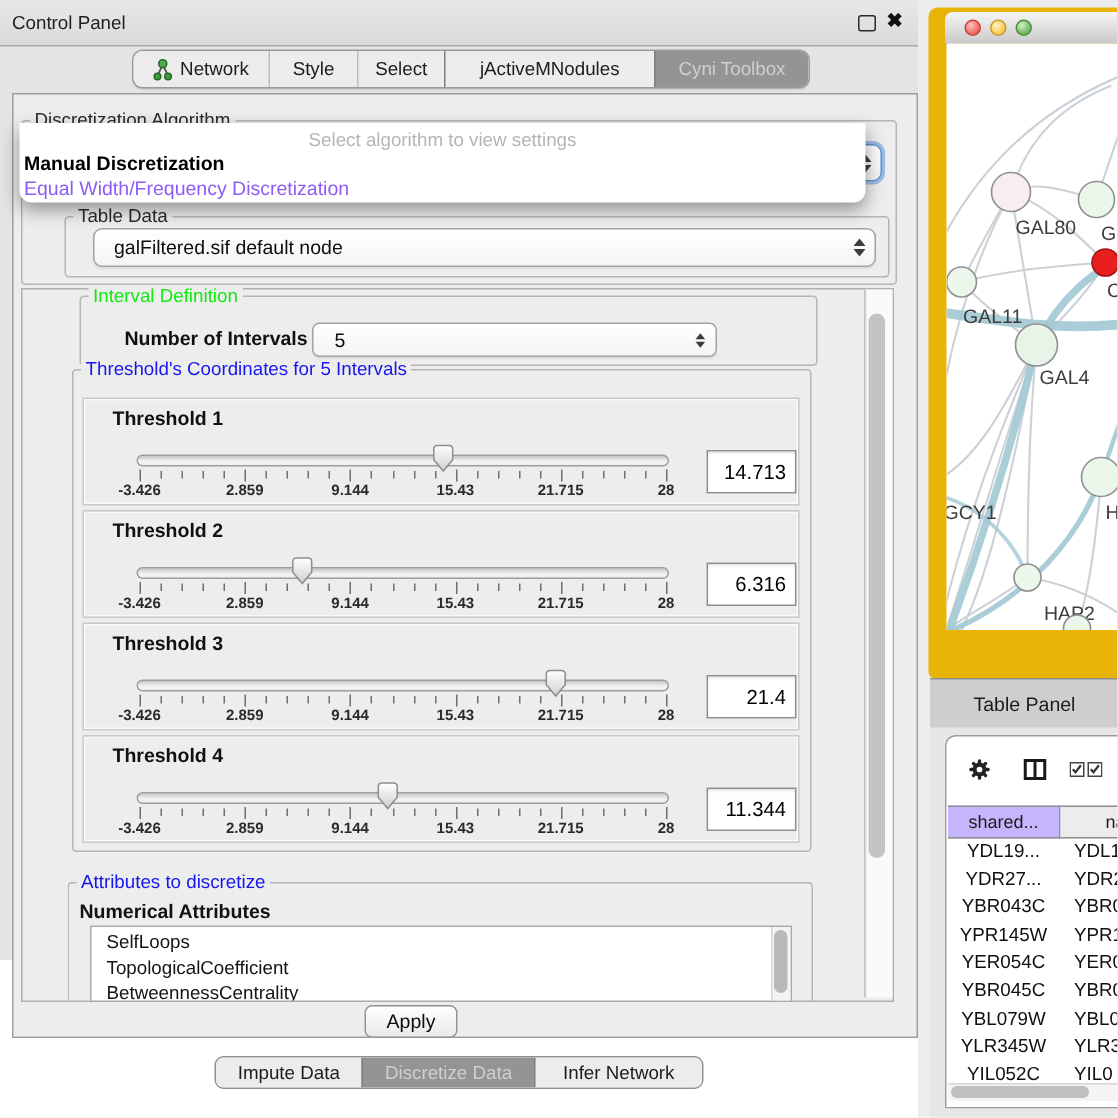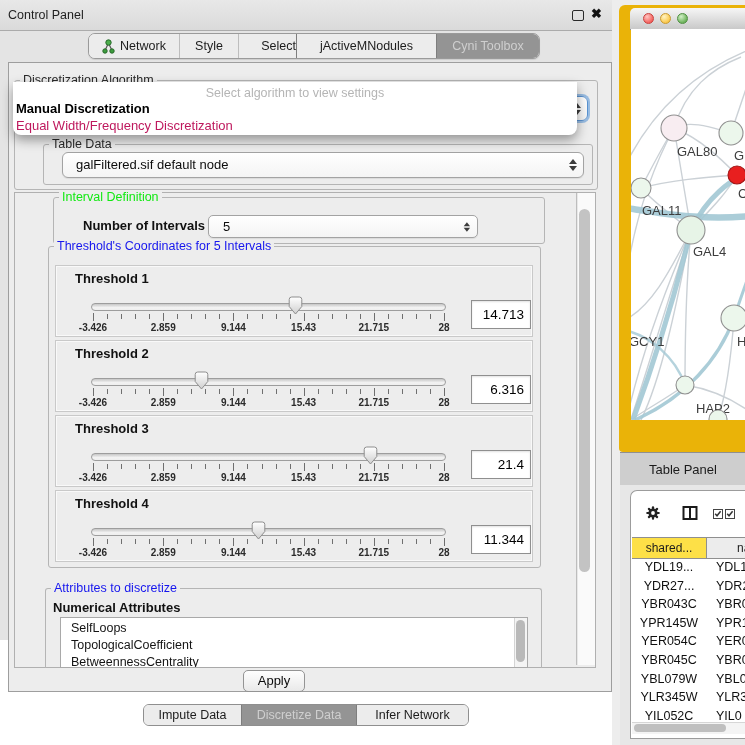--- a/index.html
+++ b/index.html
@@ -44,21 +44,21 @@
           <line x1="6.5" y1="4" x2="10" y2="11.5" stroke="#555" stroke-width="1.2"></line>
           <circle cx="6.5" cy="3.5" r="2.7" fill="#4cae4c" stroke="#27682a"></circle>
           <circle cx="3" cy="12" r="2.2" fill="#3d9c3d" stroke="#27682a"></circle>
           <circle cx="10" cy="12" r="2.2" fill="#3d9c3d" stroke="#27682a"></circle>
         </svg>
         <span style="margin-left: 5px;">Network</span>
       </div>
       <div class="tabseg" style="width: 58px; height: 24px;">
         <span style="margin-left: 0px;">Style</span>
       </div>
-      <div class="tabseg" style="width: 57px; height: 24px; justify-content: flex-end;">
+      <div class="tabseg" style="width: 57px; height: 24px;">
         <span style="margin-left: 0px;">Select</span>
       </div>
       <div class="tabseg aftersel" style="width: 139px; height: 24px;">
         <span style="margin-left: 0px;">jActiveMNodules</span>
       </div>
       <div class="tabseg sel" style="width: 102px; height: 24px;">
         <span style="margin-left: 0px;">Cyni Toolbox</span>
       </div>
     </div>
 
@@ -396,21 +396,21 @@
   </div>
   <div class="abs" style="left:713px;top:506px;width:22px;height:11px;">
     <svg width="22" height="11" viewBox="0 0 22 11">
       <rect x="0.5" y="0.5" width="9" height="9" fill="#fff" stroke="#444"></rect>
         <path d="M2.2 4.8 L4 6.8 L7.6 2.2" fill="none" stroke="#333" stroke-width="1.5"></path>
       <rect x="12.5" y="0.5" width="9" height="9" fill="#fff" stroke="#444"></rect>
         <path d="M14.2 4.8 L16 6.8 L19.6 2.2" fill="none" stroke="#333" stroke-width="1.5"></path>
     </svg>
   </div>
 
-  <div class="abs" style="left:632px;top:537px;width:74px;height:20px;background:#fde047;border:1px solid #8f8f8f;border-left:none;text-align:center;line-height:20px;font-size:12px;color:#1c1c1c;">
+  <div class="abs" style="left:632px;top:537px;width:74px;height:20px;background:#c4b5fd;border:1px solid #8f8f8f;border-left:none;text-align:center;line-height:20px;font-size:12px;color:#1c1c1c;">
     <span>shared...</span>
   </div>
   <div class="abs" style="left:707px;top:537px;width:38px;height:20px;background:#ececec;border-top:1px solid #8f8f8f;border-bottom:1px solid #8f8f8f;line-height:20px;font-size:12px;color:#1c1c1c;overflow:hidden;">
     <span style="position:absolute;left:30px;">name</span>
   </div>
 
   <div class="abs" id="table-rows" style="left:632px;top:558px;width:113px;height:164px;overflow:hidden;">
       <div style="position: absolute; left: 0px; top: 0px; width: 113px; height: 18.6px;">
         <div class="cell1" style="top: 2px;">YDL19...</div>
         <div class="cell2" style="top: 2px;">YDL1</div>
@@ -449,15 +449,15 @@
       </div>
     </div>
 
   <div class="abs" style="left:632px;top:722px;width:113px;height:11px;background:#f4f4f4;border-top:1px solid #d6d6d6;">
     <div class="abs" style="left:2px;top:1px;width:92px;height:8px;background:#bfbfbf;border-radius:4px;"></div>
   </div>
 
 <div style="position: absolute; left: 13px; top: 82px; width: 564px; height: 53px; background: rgb(255, 255, 255); border-radius: 0px 0px 8px 8px; box-shadow: rgba(0, 0, 0, 0.38) 0px 5px 12px; z-index: 50;">
       <div style="position: absolute; left: 0px; top: 4px; width: 100%; text-align: center; font-size: 12.5px; color: rgb(181, 181, 181);">Select algorithm to view settings</div>
       <div style="position: absolute; left: 3px; top: 19px; font-size: 13px; color: rgb(0, 0, 0); font-weight: bold;">Manual Discretization</div>
-      <div style="position: absolute; left: 3px; top: 36px; font-size: 13px; color: #be185d;">Equal Width/Frequency Discretization</div>
+      <div style="position: absolute; left: 3px; top: 36px; font-size: 13px; color: #8b5cf6;">Equal Width/Frequency Discretization</div>
     </div>
   </div>
 
 </body></html>

